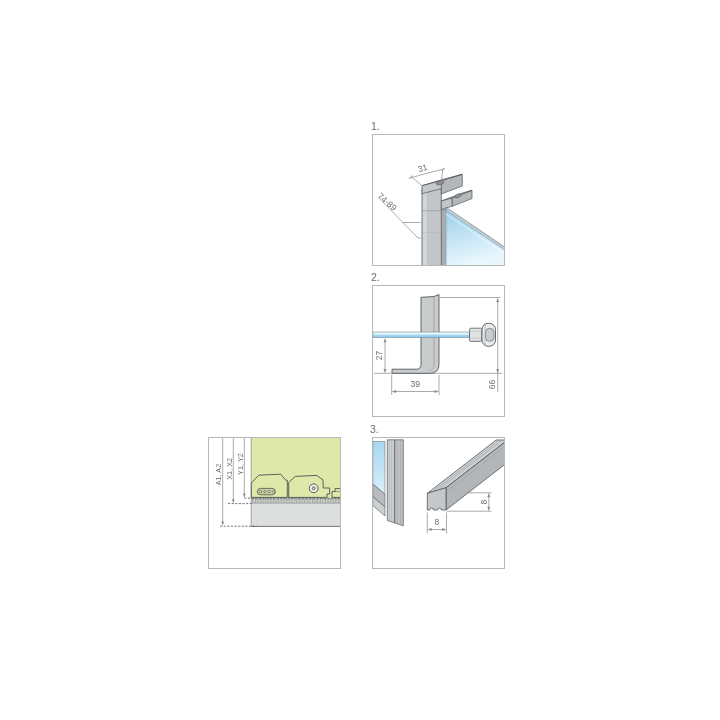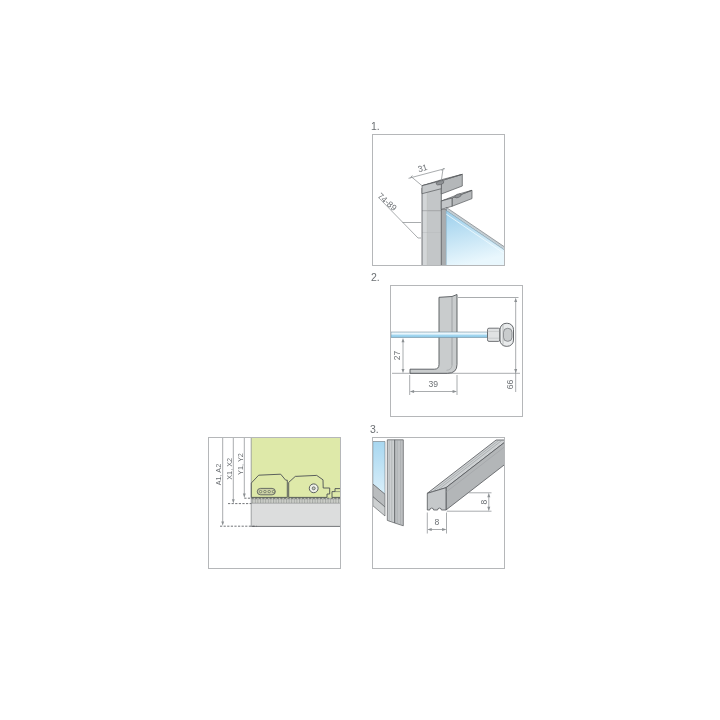--- a/index.html
+++ b/index.html
@@ -71,21 +71,21 @@
       <g>
         <path class="dim" d="M50,51.7 L38.9,42.4 M69.3,46.7 L70.9,35.8 M36.5,44.3 L73,34.6"></path>
         <path class="dim" d="M38.2,44.4 L40.4,41.5 M69.7,37 L71.9,34.1"></path>
         <text class="dim-t" x="50.5" y="34.2" transform="rotate(-15 50.5 34.2)" text-anchor="middle" dy="0.35em">31</text>
       </g>
 
       <rect class="pb" x="0.5" y="0.5" width="132" height="131"></rect>
     </svg>
   </div>
 
-  <div class="panel" style="left:390px;top:285px;border-radius:11px;">
+  <div class="panel" style="left:372px;top:285px;border-radius:11px;">
     <svg viewBox="0 0 133 132">
       <defs>
         <linearGradient id="g2" x1="0" y1="0" x2="0" y2="1">
           <stop offset="0" stop-color="#d7ecf8"></stop>
             <stop offset="0.35" stop-color="#f0f9fd"></stop>
           <stop offset="0.55" stop-color="#a5d8f1"></stop>
             <stop offset="1" stop-color="#8ac7e6"></stop>
         </linearGradient>
       </defs>
       <rect x="0" y="0" width="133" height="132" fill="#ffffff"></rect>

